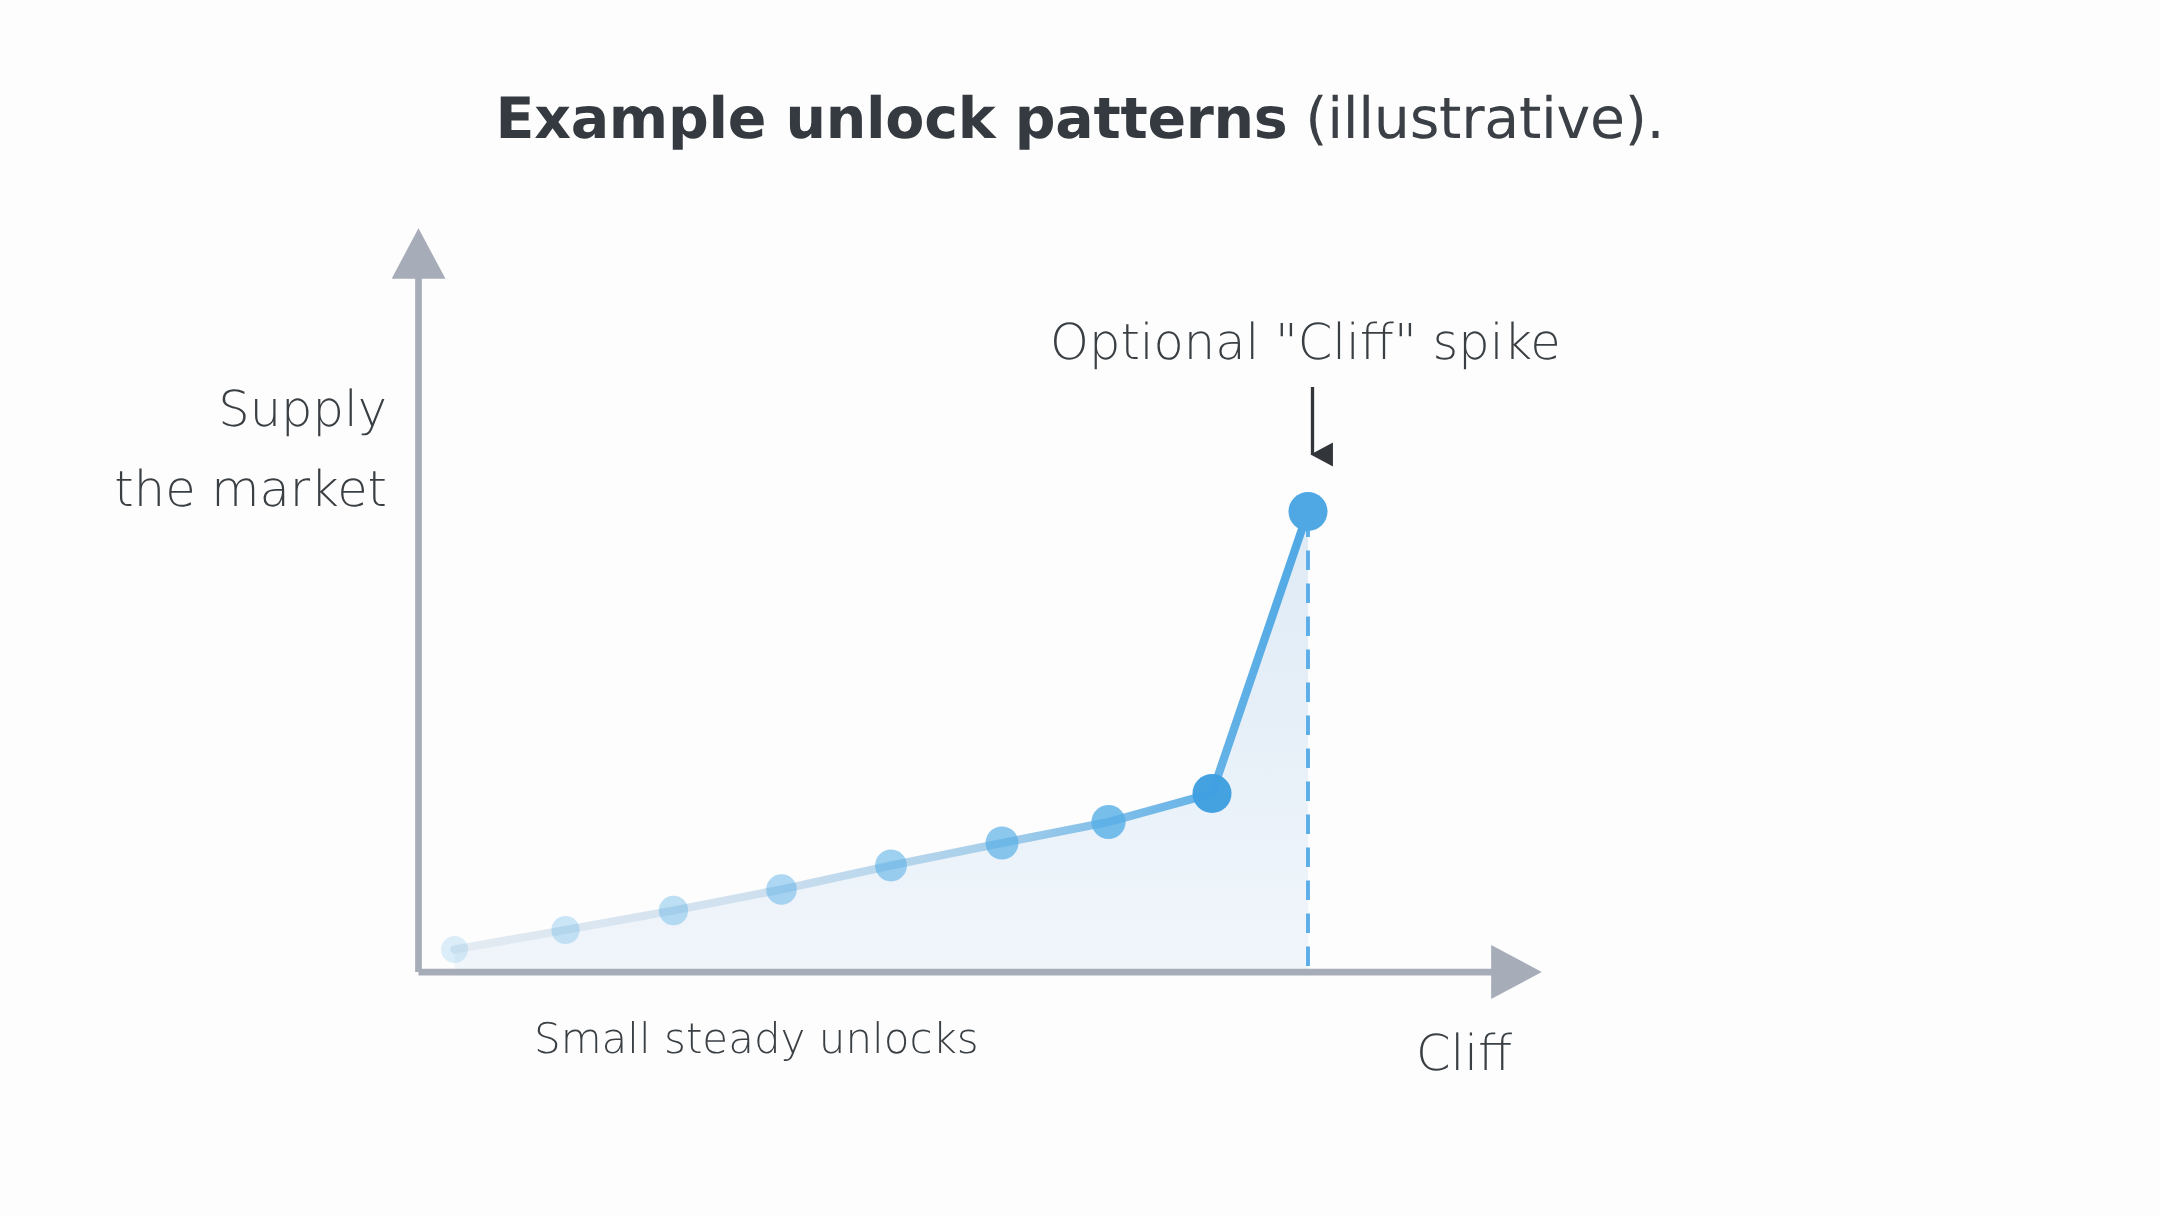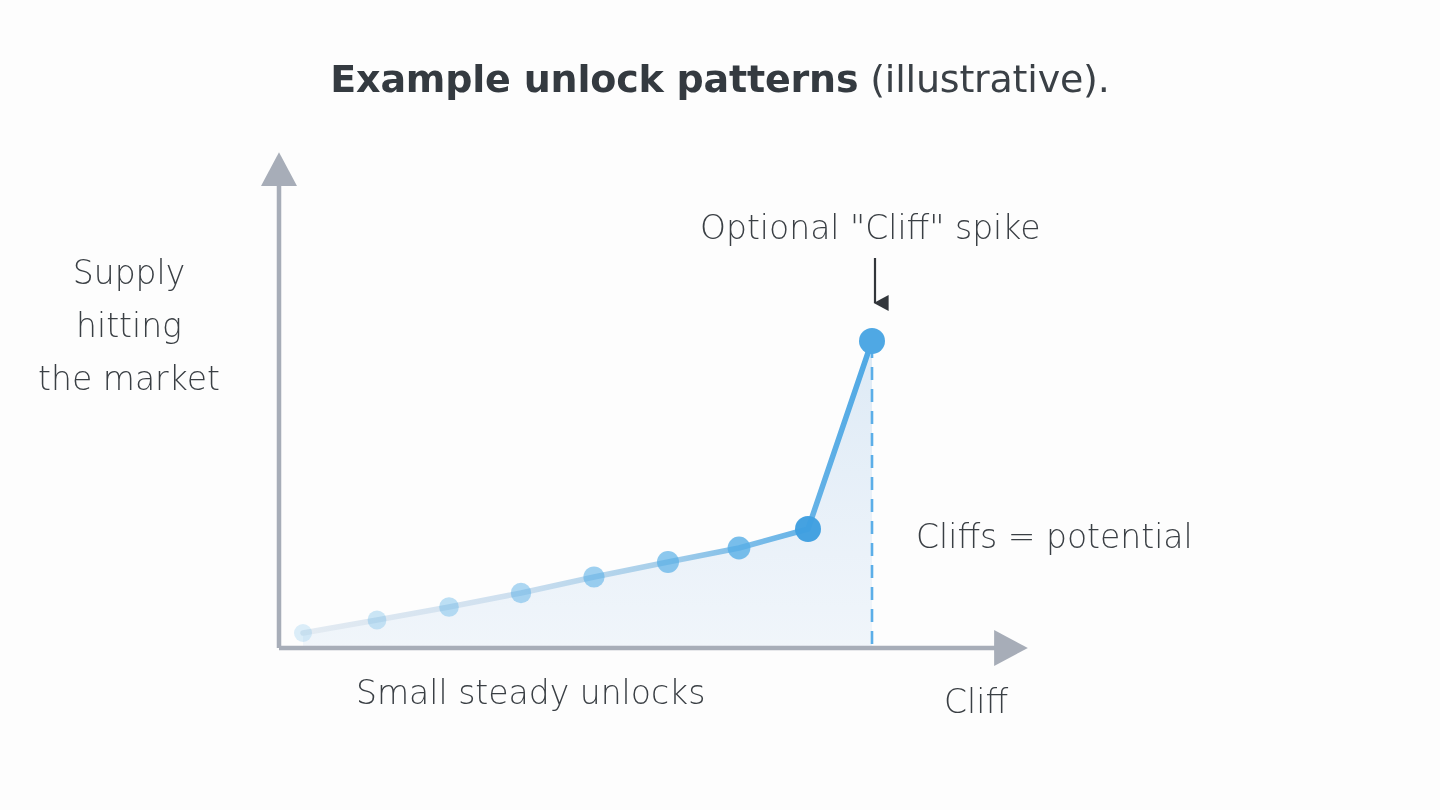--- a/index.html
+++ b/index.html
@@ -68,21 +68,21 @@
     position: absolute;
     color: #3a3f44;
     font-weight: 300;
     white-space: nowrap;
   }
 
   #y-axis-label {
     left: 0px;
     top: 246px;
     width: 258px;
-    text-align: center;
+    text-align: right;
     font-size: 33px;
     line-height: 53px;
     white-space: normal;
   }
 
   #spike-annotation {
     left: 700px;
     top: 206px;
     font-size: 33px;
     line-height: 44px;
@@ -93,21 +93,21 @@
     top: 506px;
     font-size: 33px;
     line-height: 62px;
     white-space: normal;
     width: 430px;
   }
 
   #steady-label {
     left: 356px;
     top: 671px;
-    font-size: 33px;
+    font-size: 28px;
     line-height: 44px;
   }
 
   #time-label {
     left: 944px;
     top: 680px;
     font-size: 33px;
     line-height: 44px;
   }
 </style>
@@ -162,28 +162,26 @@
 
       <line x1="279" y1="648" x2="279" y2="176" stroke="#a7adb8" stroke-width="4.5" marker-end="url(#arrowGray)"></line>
 
       <line x1="279" y1="648" x2="1004" y2="648" stroke="#a7adb8" stroke-width="4.5" marker-end="url(#arrowGray)"></line>
 
       <line x1="875" y1="258" x2="875" y2="303" stroke="#32363b" stroke-width="2.2" marker-end="url(#arrowDark)"></line>
     </svg>
 
     <div class="lbl" id="y-axis-label">
       <div>Supply</div>
-      <div>hitting</div>
       <div>the market</div>
     </div>
 
     <div class="lbl" id="spike-annotation">Optional "Cliff" spike</div>
 
     <div class="lbl" id="cliff-note">
-      <div>Cliffs = potential</div>
     </div>
 
     <div class="lbl" id="steady-label">Small steady unlocks</div>
 
     <div class="lbl" id="time-label">Cliff</div>
 
   </div>
 </div>
 
 </body></html>

